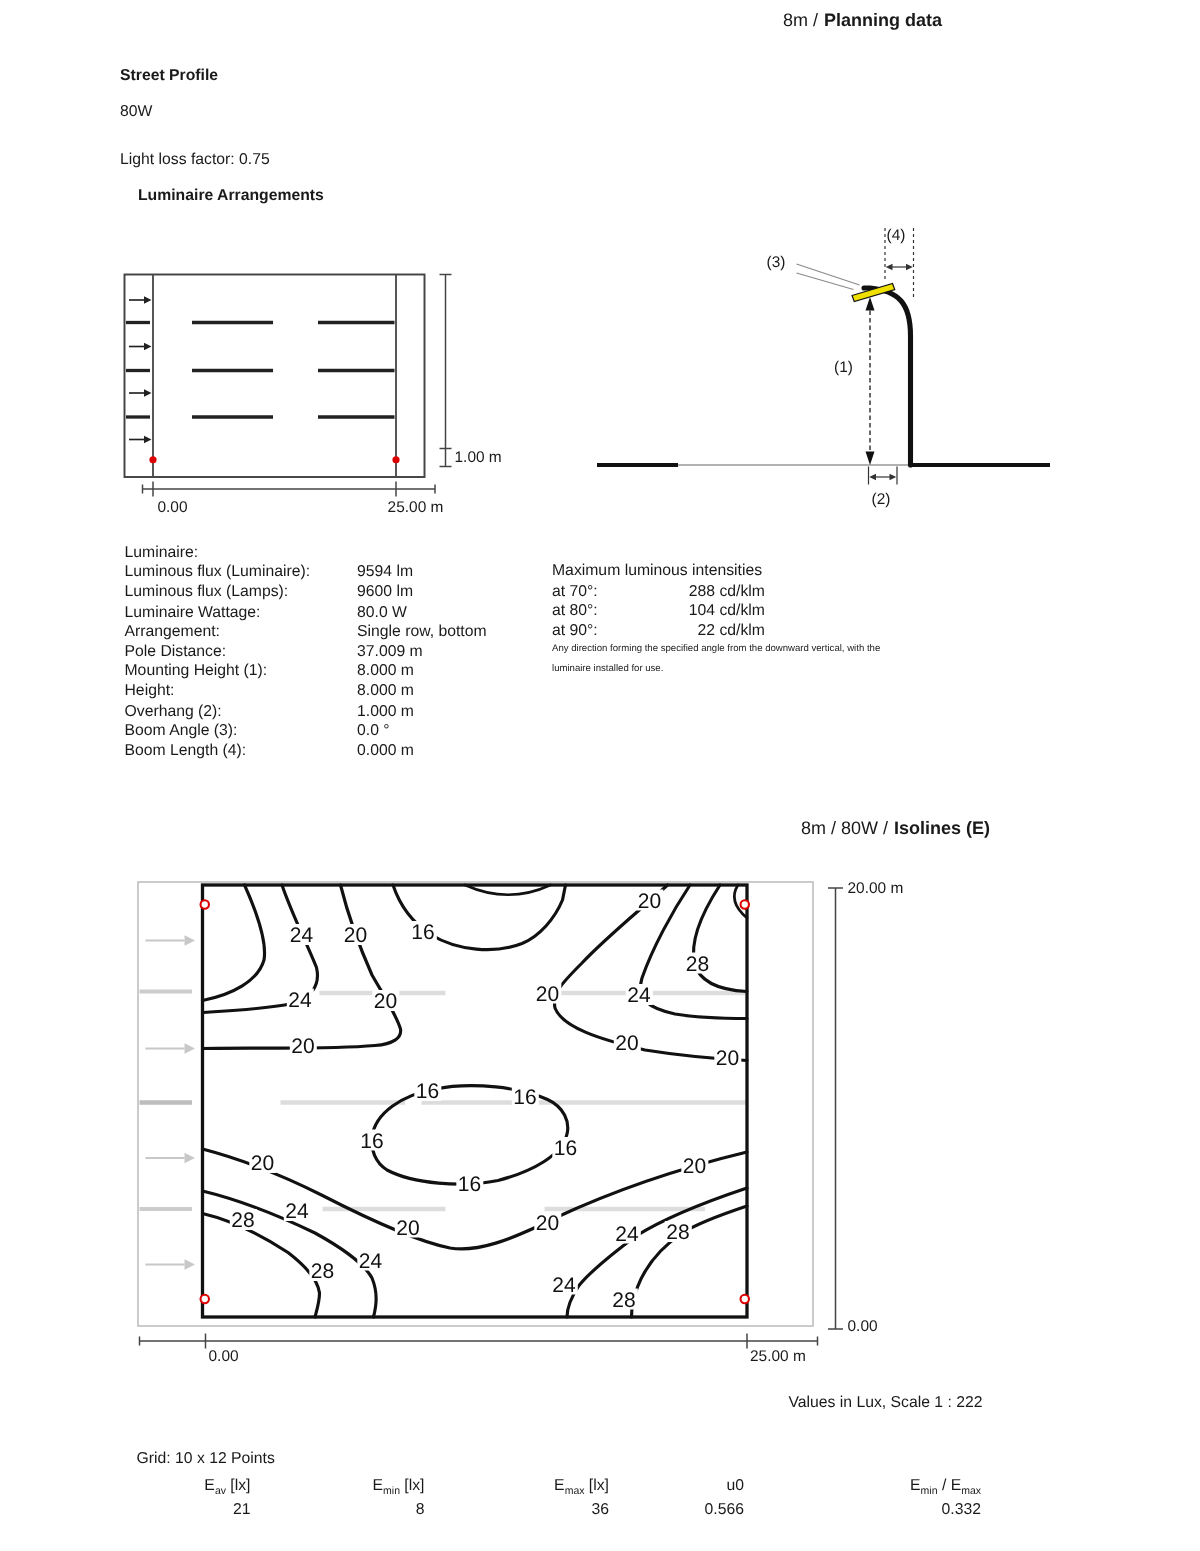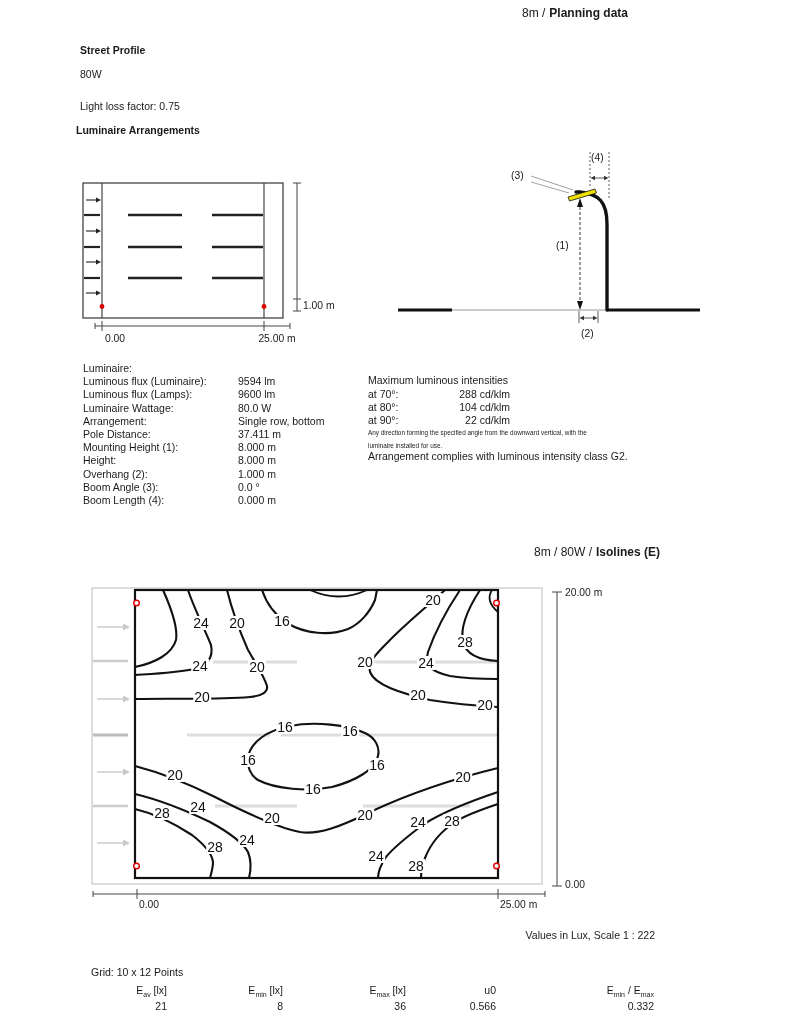--- a/index.html
+++ b/index.html
@@ -32,21 +32,21 @@
 
 <div class="page">
 
   <div class="abs title" style="left:522px;top:6px;">
     <span>8m /</span><span class="main">Planning data</span>
   </div>
 
   <div class="abs b" style="left:80px;top:44px;">Street Profile</div>
   <div class="abs" style="left:80px;top:68px;">80W</div>
   <div class="abs" style="left:80px;top:100px;">Light loss factor: 0.75</div>
-  <div class="abs b" style="left:76px;top:124px;">Luminaire Arrangements</div>
+  <div class="abs b" style="left:92px;top:124px;">Luminaire Arrangements</div>
 
   <svg style="left:75px;top:175px;" width="270" height="180" viewBox="75 175 270 180">
     <rect x="83" y="183" width="200" height="135" fill="none" stroke="#444" stroke-width="1.3"></rect>
     <line x1="102" y1="183" x2="102" y2="318" stroke="#444" stroke-width="1.2"></line>
     <line x1="264" y1="183" x2="264" y2="318" stroke="#444" stroke-width="1.2"></line>
     <g stroke="#222" stroke-width="1.1">
       <line x1="86" y1="200" x2="96" y2="200"></line>
         <polygon points="96,197.5 101,200 96,202.5" fill="#222" stroke="none"></polygon>
       <line x1="86" y1="231" x2="96" y2="231"></line>
         <polygon points="96,228.5 101,231 96,233.5" fill="#222" stroke="none"></polygon>
@@ -123,40 +123,39 @@
   <div class="abs dimlab" style="left:591px;top:152px;">(4)</div>
   <div class="abs dimlab" style="left:556px;top:240px;">(1)</div>
   <div class="abs dimlab" style="left:581px;top:328px;">(2)</div>
 
   <div class="abs" style="left:83px;top:362px;">
       <div class="lrow"><span class="llab">Luminaire:</span><span></span></div>
       <div class="lrow"><span class="llab">Luminous flux (Luminaire):</span><span>9594 lm</span></div>
       <div class="lrow"><span class="llab">Luminous flux (Lamps):</span><span>9600 lm</span></div>
       <div class="lrow"><span class="llab">Luminaire Wattage:</span><span>80.0 W</span></div>
       <div class="lrow"><span class="llab">Arrangement:</span><span>Single row, bottom</span></div>
-      <div class="lrow"><span class="llab">Pole Distance:</span><span>37.411 m</span></div>
+      <div class="lrow"><span class="llab">Pole Distance:</span><span>37.009 m</span></div>
       <div class="lrow"><span class="llab">Mounting Height (1):</span><span>8.000 m</span></div>
       <div class="lrow"><span class="llab">Height:</span><span>8.000 m</span></div>
       <div class="lrow"><span class="llab">Overhang (2):</span><span>1.000 m</span></div>
       <div class="lrow"><span class="llab">Boom Angle (3):</span><span>0.0 °</span></div>
       <div class="lrow"><span class="llab">Boom Length (4):</span><span>0.000 m</span></div>
     </div>
 
   <div class="abs" style="left:368px;top:374px;">Maximum luminous intensities</div>
   <div class="abs" style="left:368px;top:388px;">
       <div class="irow"><span class="ilab">at 70°:</span><span class="ival">288 cd/klm</span></div>
       <div class="irow"><span class="ilab">at 80°:</span><span class="ival">104 cd/klm</span></div>
       <div class="irow"><span class="ilab">at 90°:</span><span class="ival">22 cd/klm</span></div>
     </div>
   <div class="abs note" style="left:368px;top:427px;">
     <div>Any direction forming the specified angle from the downward vertical, with the</div>
     <div>luminaire installed for use.</div>
   </div>
   <div class="abs comp" style="left:368px;top:450px;">
-    <div>Arrangement complies with luminous intensity class G2.</div>
   </div>
 
   <div class="abs sec-title" style="left:420px;top:545px;width:240px;text-align:right;">
     <span>8m / 80W /</span><span class="main">Isolines (E)</span>
   </div>
 
   <svg style="left:85px;top:580px;" width="575" height="345" viewBox="85 580 575 345">
     <rect x="92" y="588" width="450" height="296" fill="#fff" stroke="#bbbbbb" stroke-width="1"></rect>
     <g>
       <g stroke="#c8c8c8" stroke-width="1.4">

